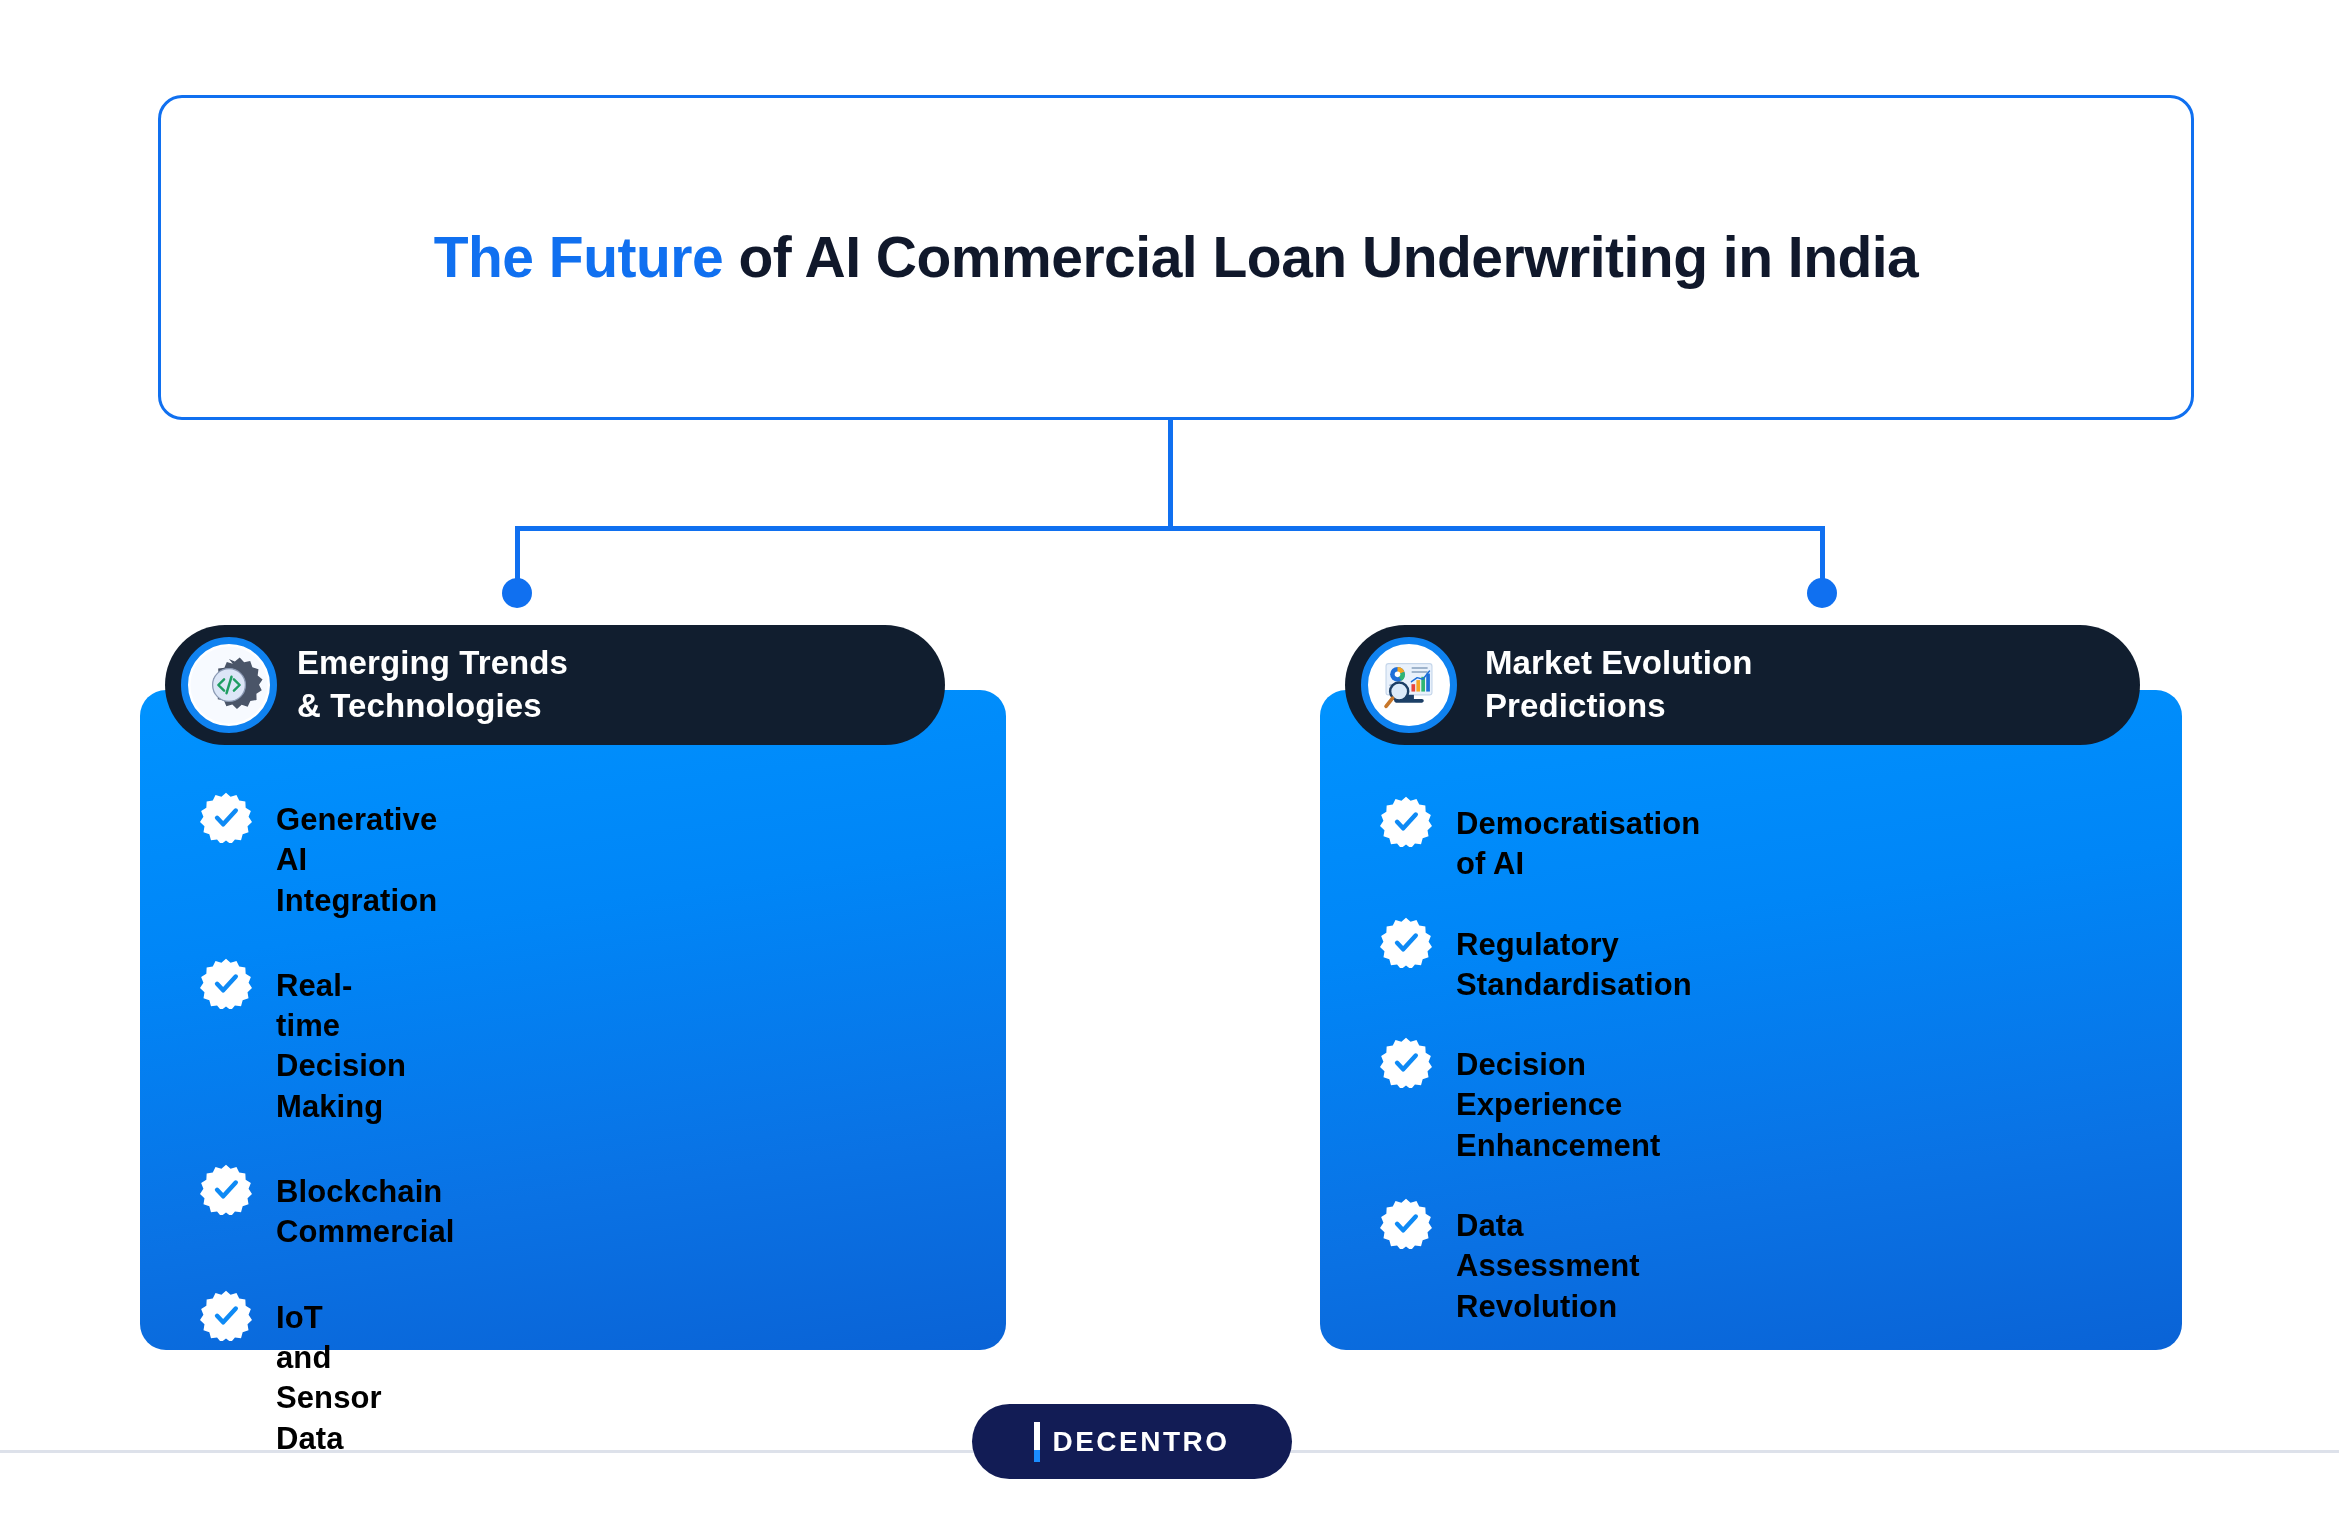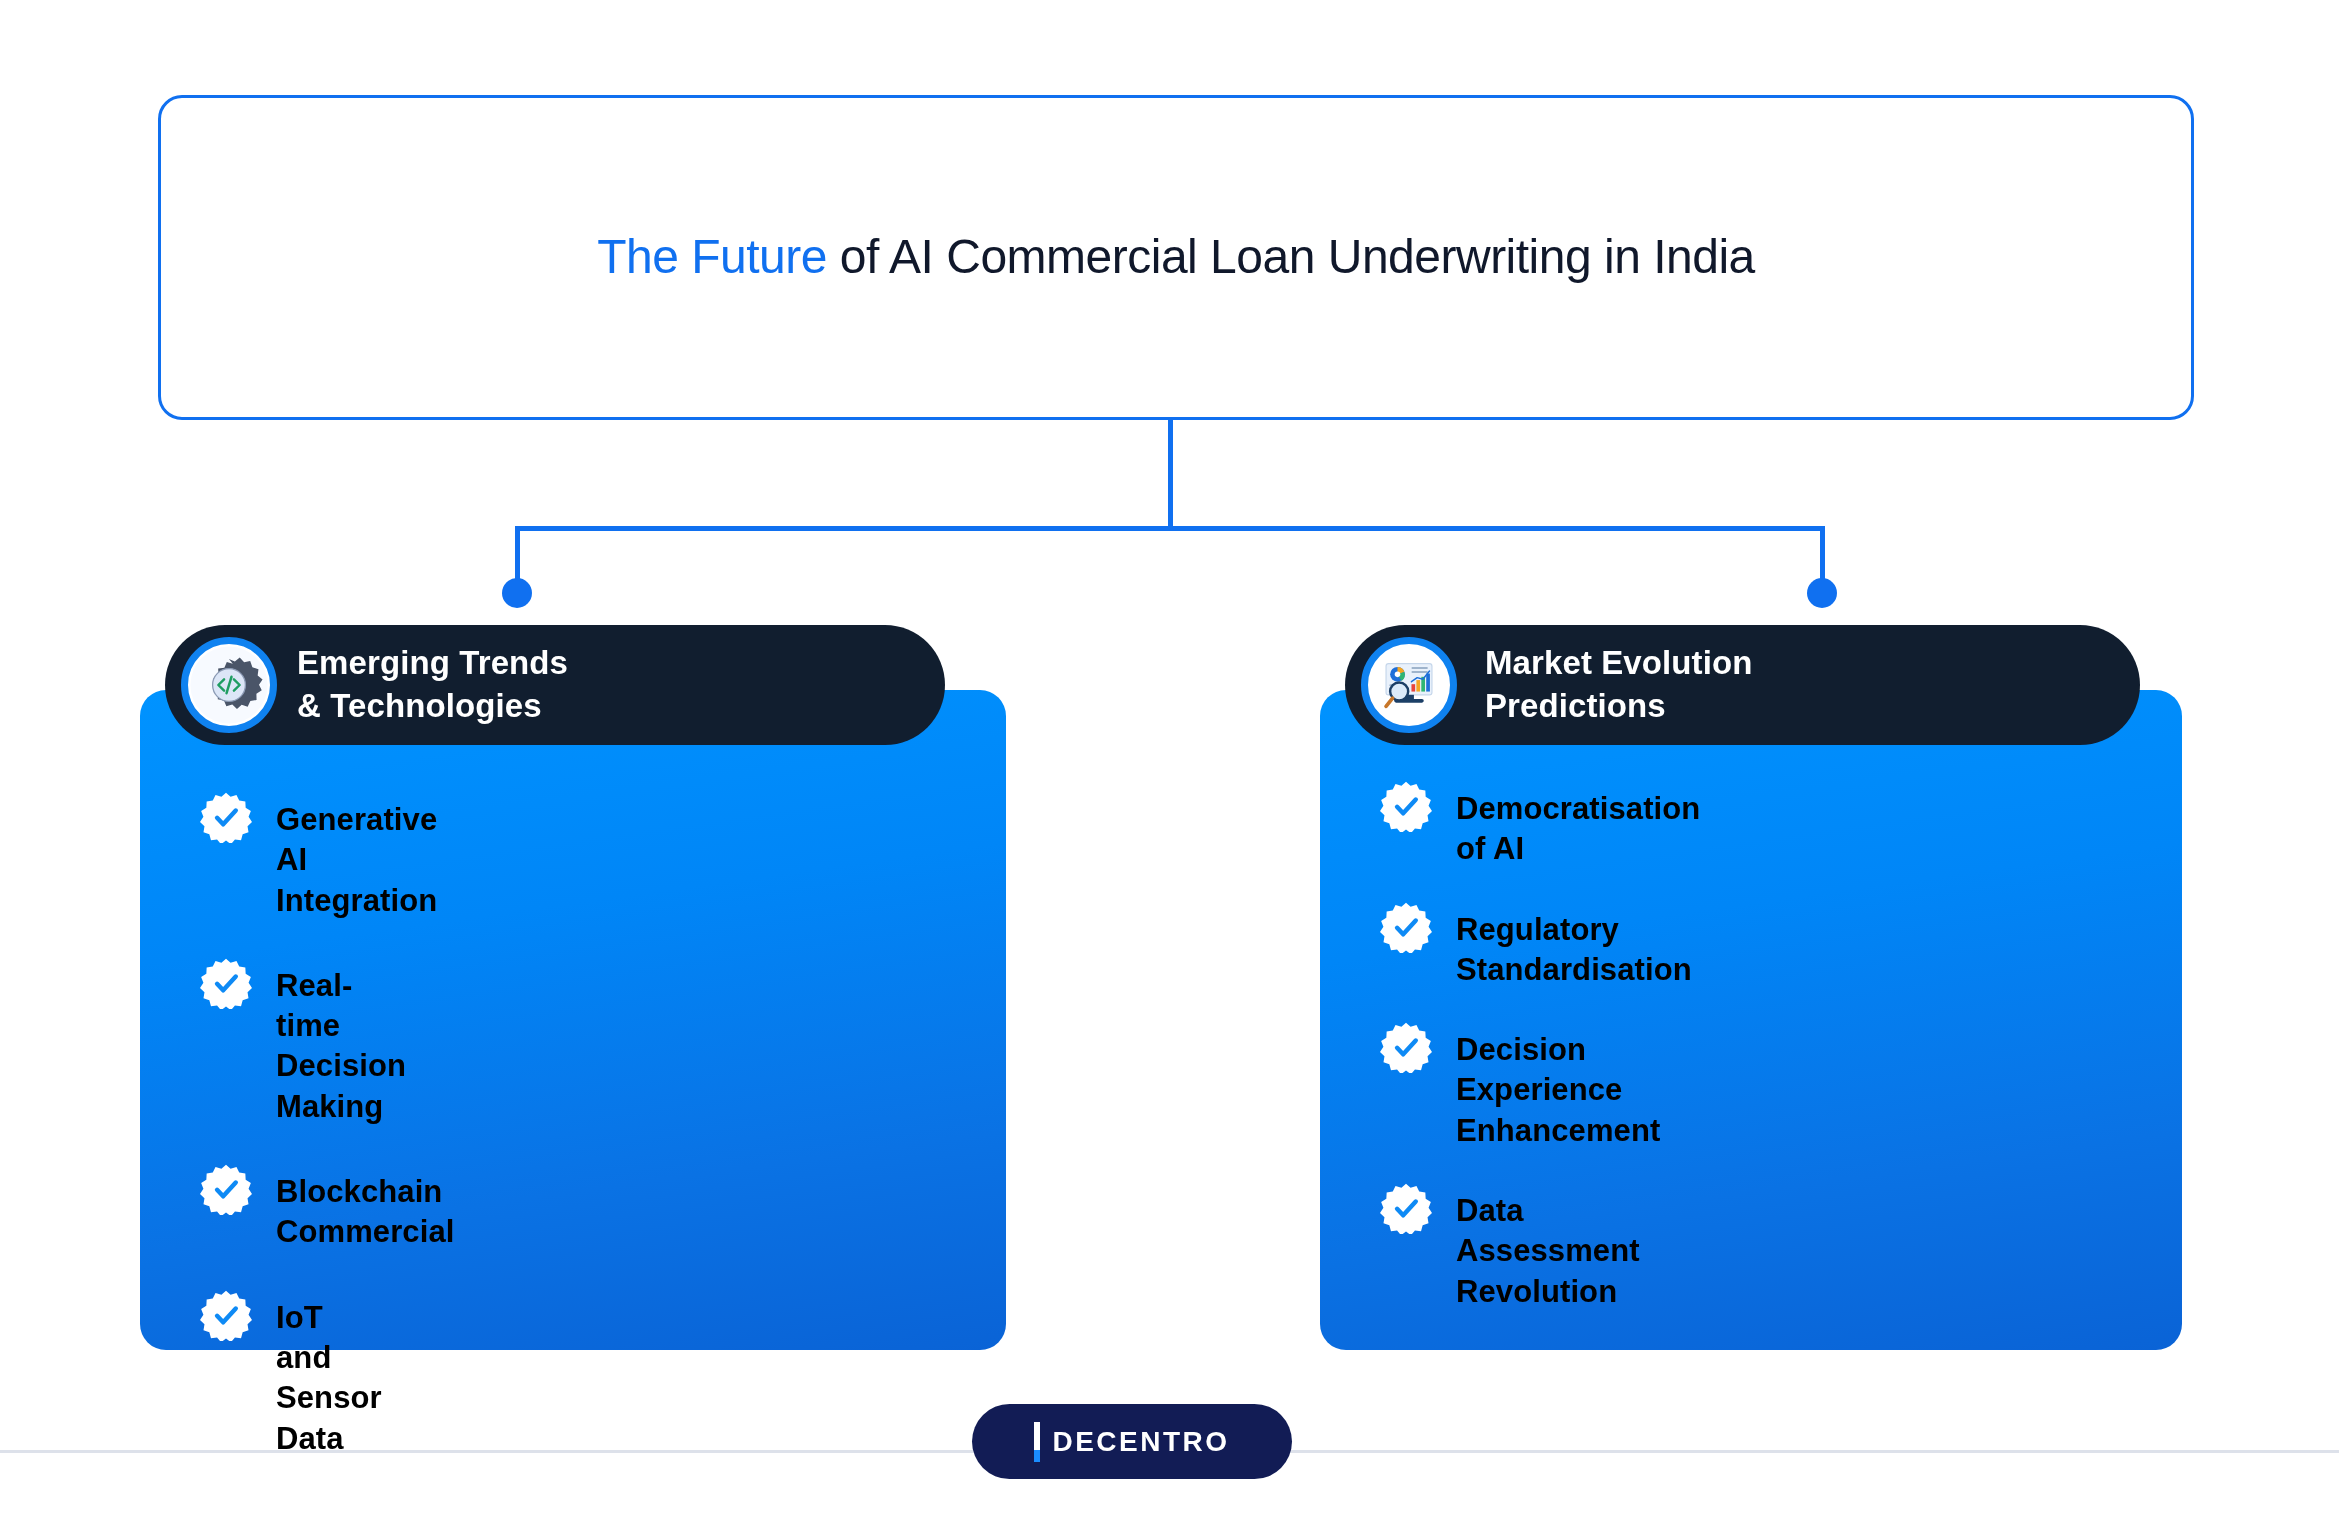--- a/index.html
+++ b/index.html
@@ -28,22 +28,22 @@
     height: 325px;
     border: 3px solid #1070F0;
     border-radius: 24px;
     background: #ffffff;
     display: flex;
     align-items: center;
     justify-content: center;
     padding: 0 80px;
   }
   .title-text {
-    font-size: 48px;
-    font-weight: 400;
+    font-size: 57px;
+    font-weight: 700;
     line-height: 1.18;
     text-align: left;
     color: #10182B;
     letter-spacing: -0.5px;
   }
   .title-accent { color: #1070F0; }
 
   
   .conn {
     position: absolute;
@@ -144,21 +144,21 @@
 
   
   .feature-list {
     position: absolute;
     left: 0;
     top: 170px;
     width: 100%;
     padding: 0 40px 0 60px;
     z-index: 5;
   }
-  .branch-right .feature-list { top: 159px; }
+  .branch-right .feature-list { top: 174px; }
 
   .feature-item {
     display: flex;
     align-items: flex-start;
     margin-bottom: 40px;
   }
   .branch-right .feature-item { margin-bottom: 35px; }
 
   .check-badge {
     flex: 0 0 auto;

